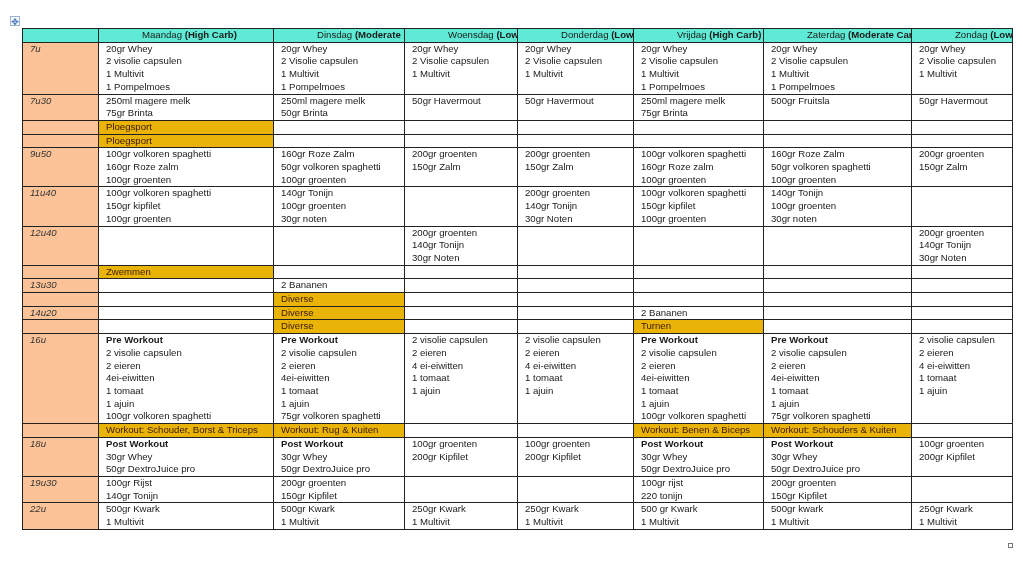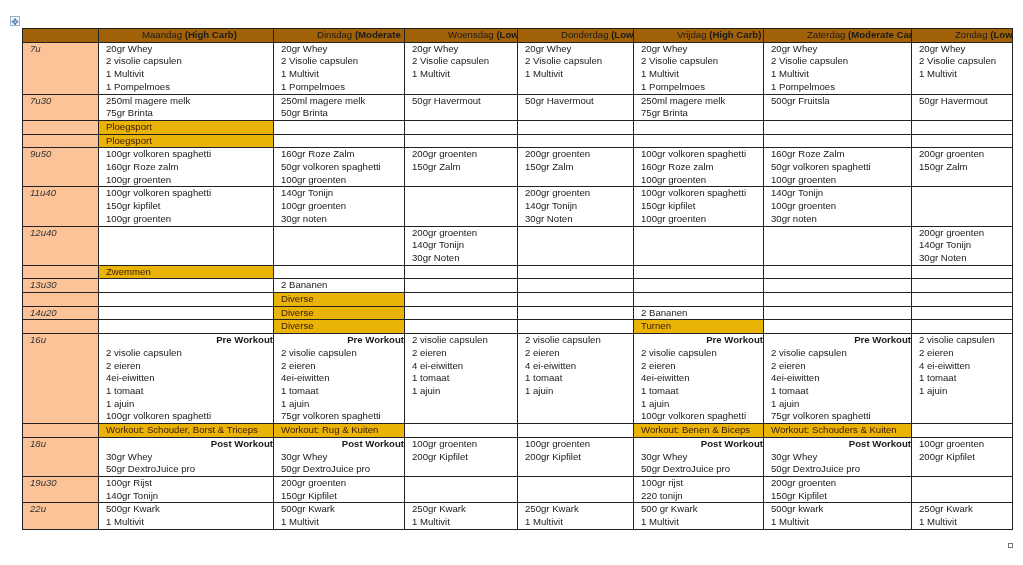--- a/index.html
+++ b/index.html
@@ -8,24 +8,24 @@
   .move-handle { position:absolute; left:10px; top:16px; width:10px; height:10px;
                  border:1px solid #9db3cc; background:#f3f7fc; color:#3a6fb5;
                  font-size:9px; line-height:10px; text-align:center; box-sizing:border-box; }
   .resize-handle { position:absolute; left:1008px; top:543px; width:5px; height:5px;
                    border:1px solid #777; background:#fff; box-sizing:border-box; }
   table.sched { position:absolute; left:22px; top:28px; border-collapse:collapse;
                 table-layout:fixed; width:990px; }
   table.sched td { border:1px solid #222; padding:0 0 0 7px; vertical-align:top;
                    line-height:12.7px; white-space:nowrap; overflow:hidden; }
   td.time { background:#fbc397; color:#333; border-left:1px solid #222;font-style:italic; }
-  tr.hdr td { background:#a16207;padding-left:43px; }
+  tr.hdr td { background:#5eead4;padding-left:43px; }
   td.act { background:#eab308; color:#3a1a00; }
   .line { display:block; }
-  .b { font-weight:bold;text-align:right; }
+  .b { font-weight:bold; }
   .hdr-day { font-weight:normal; }
   .hdr-carb { font-weight:bold; }
 </style>
 </head>
 <body>
 
 <div class="move-handle">✥</div>
 
 <table class="sched">
   <colgroup>

